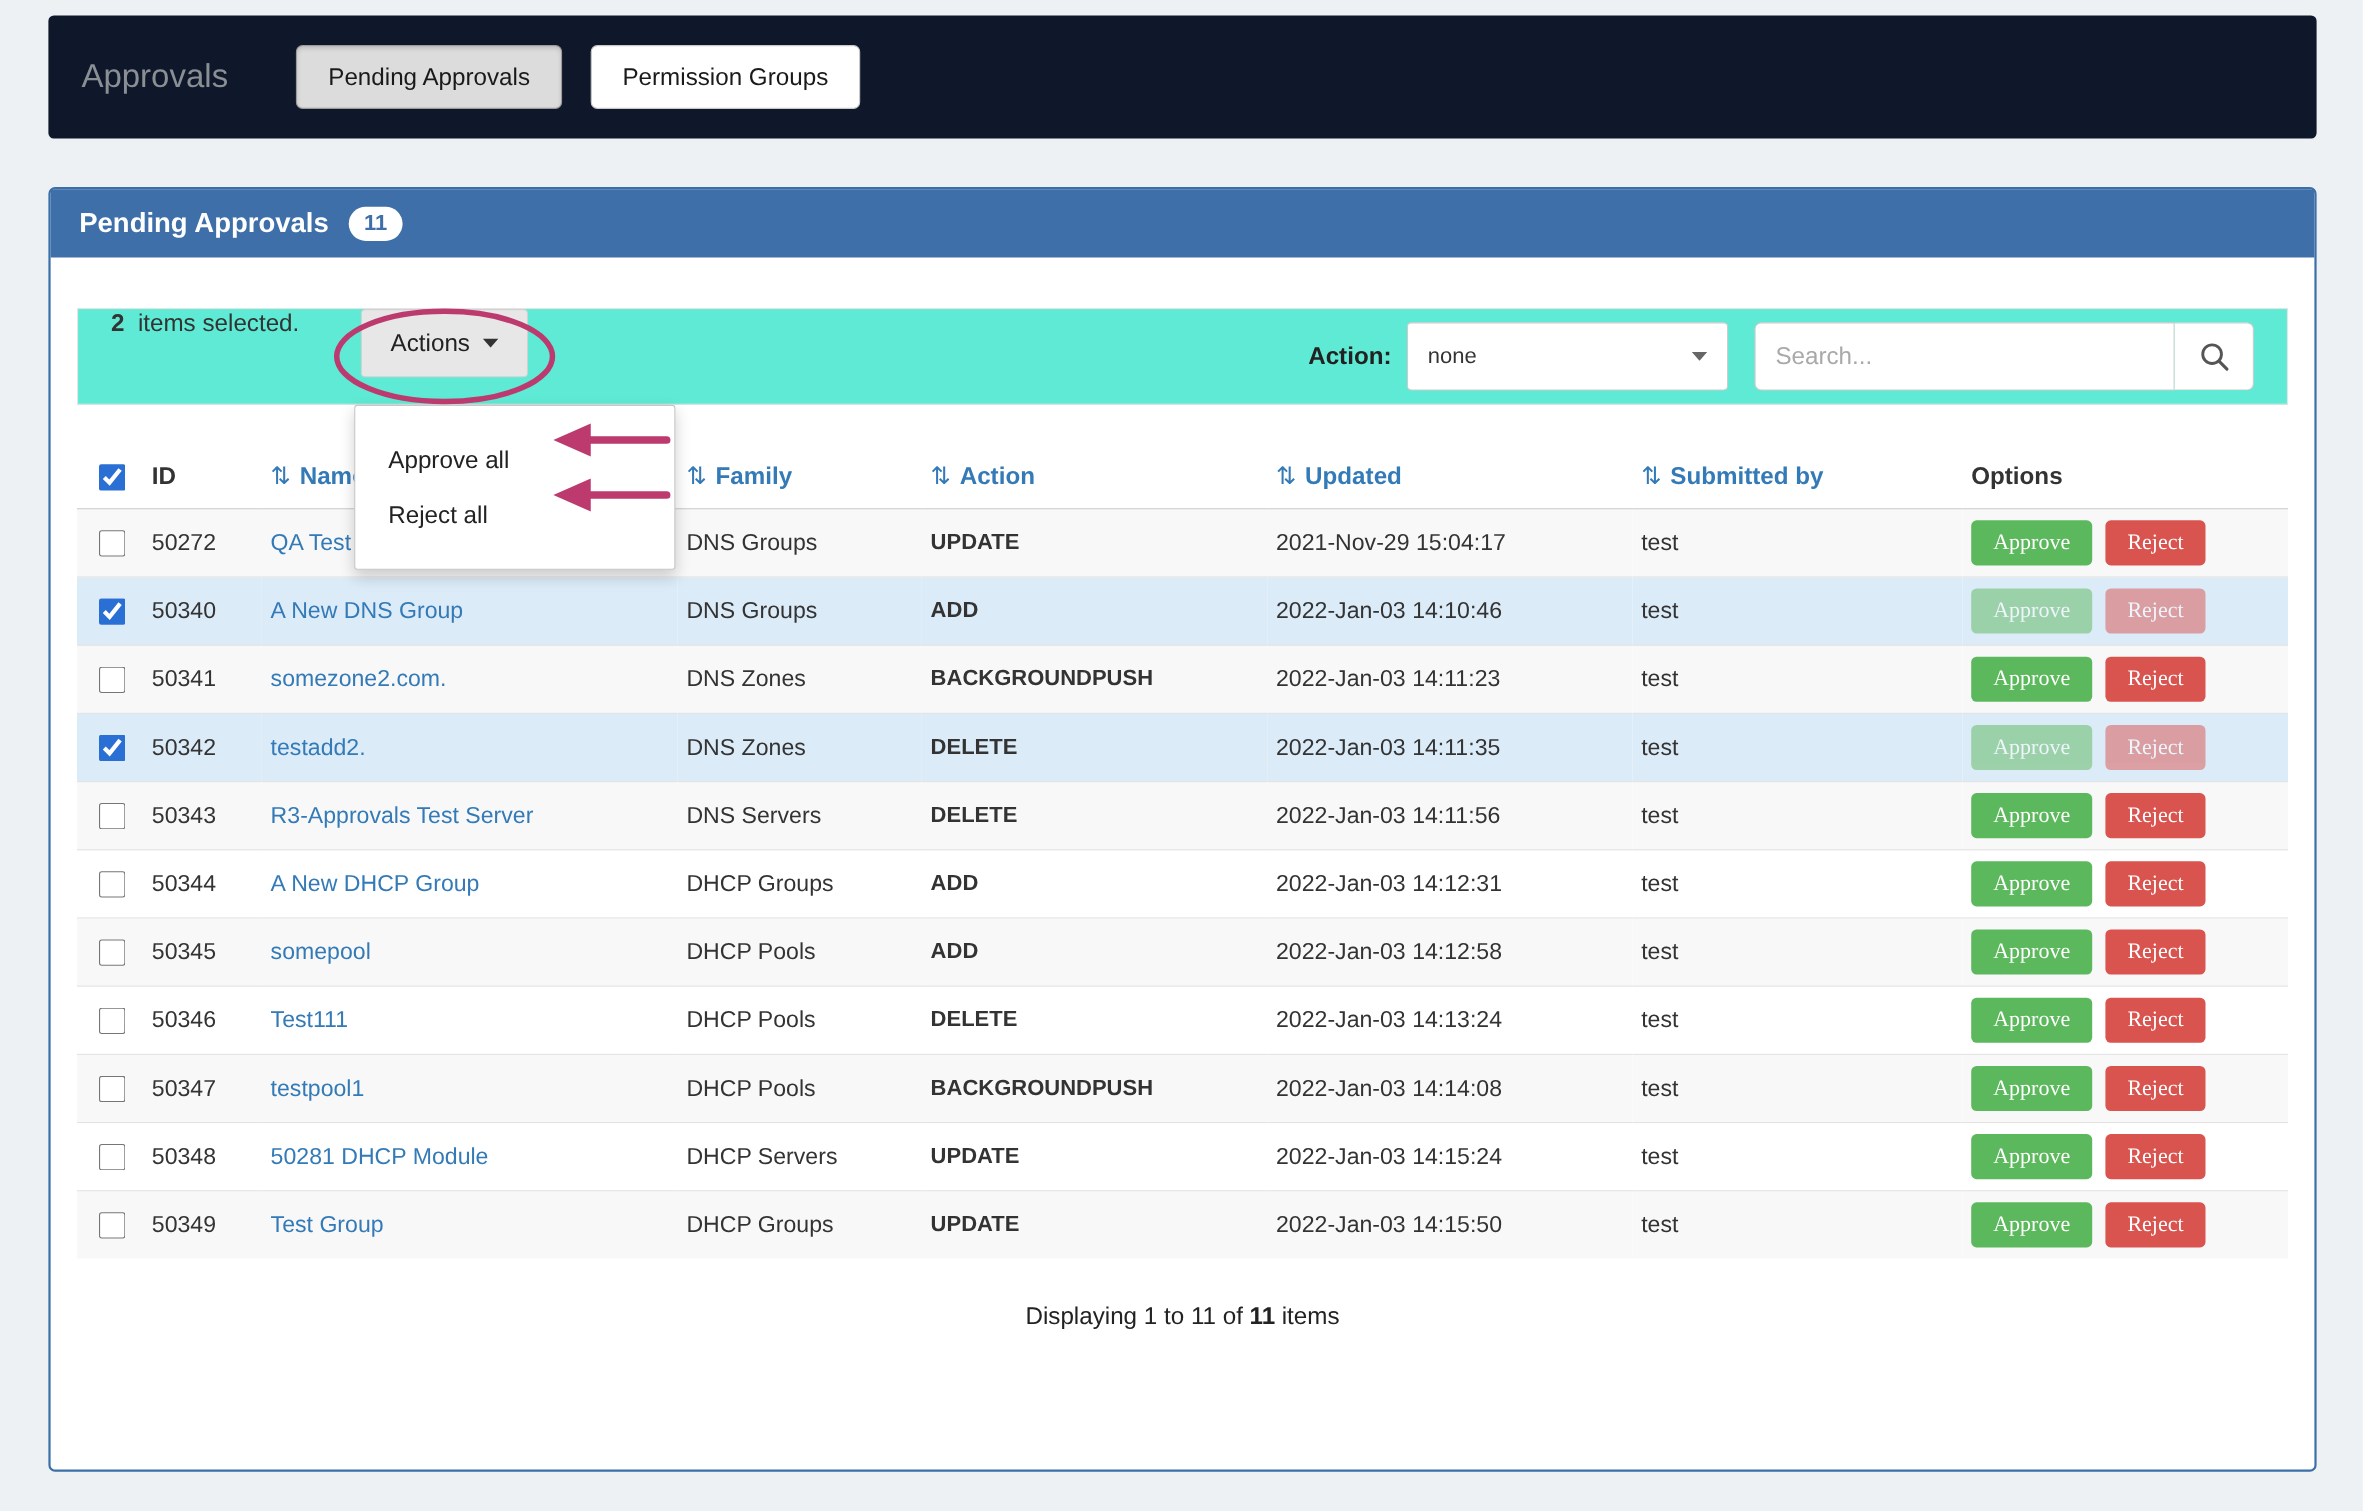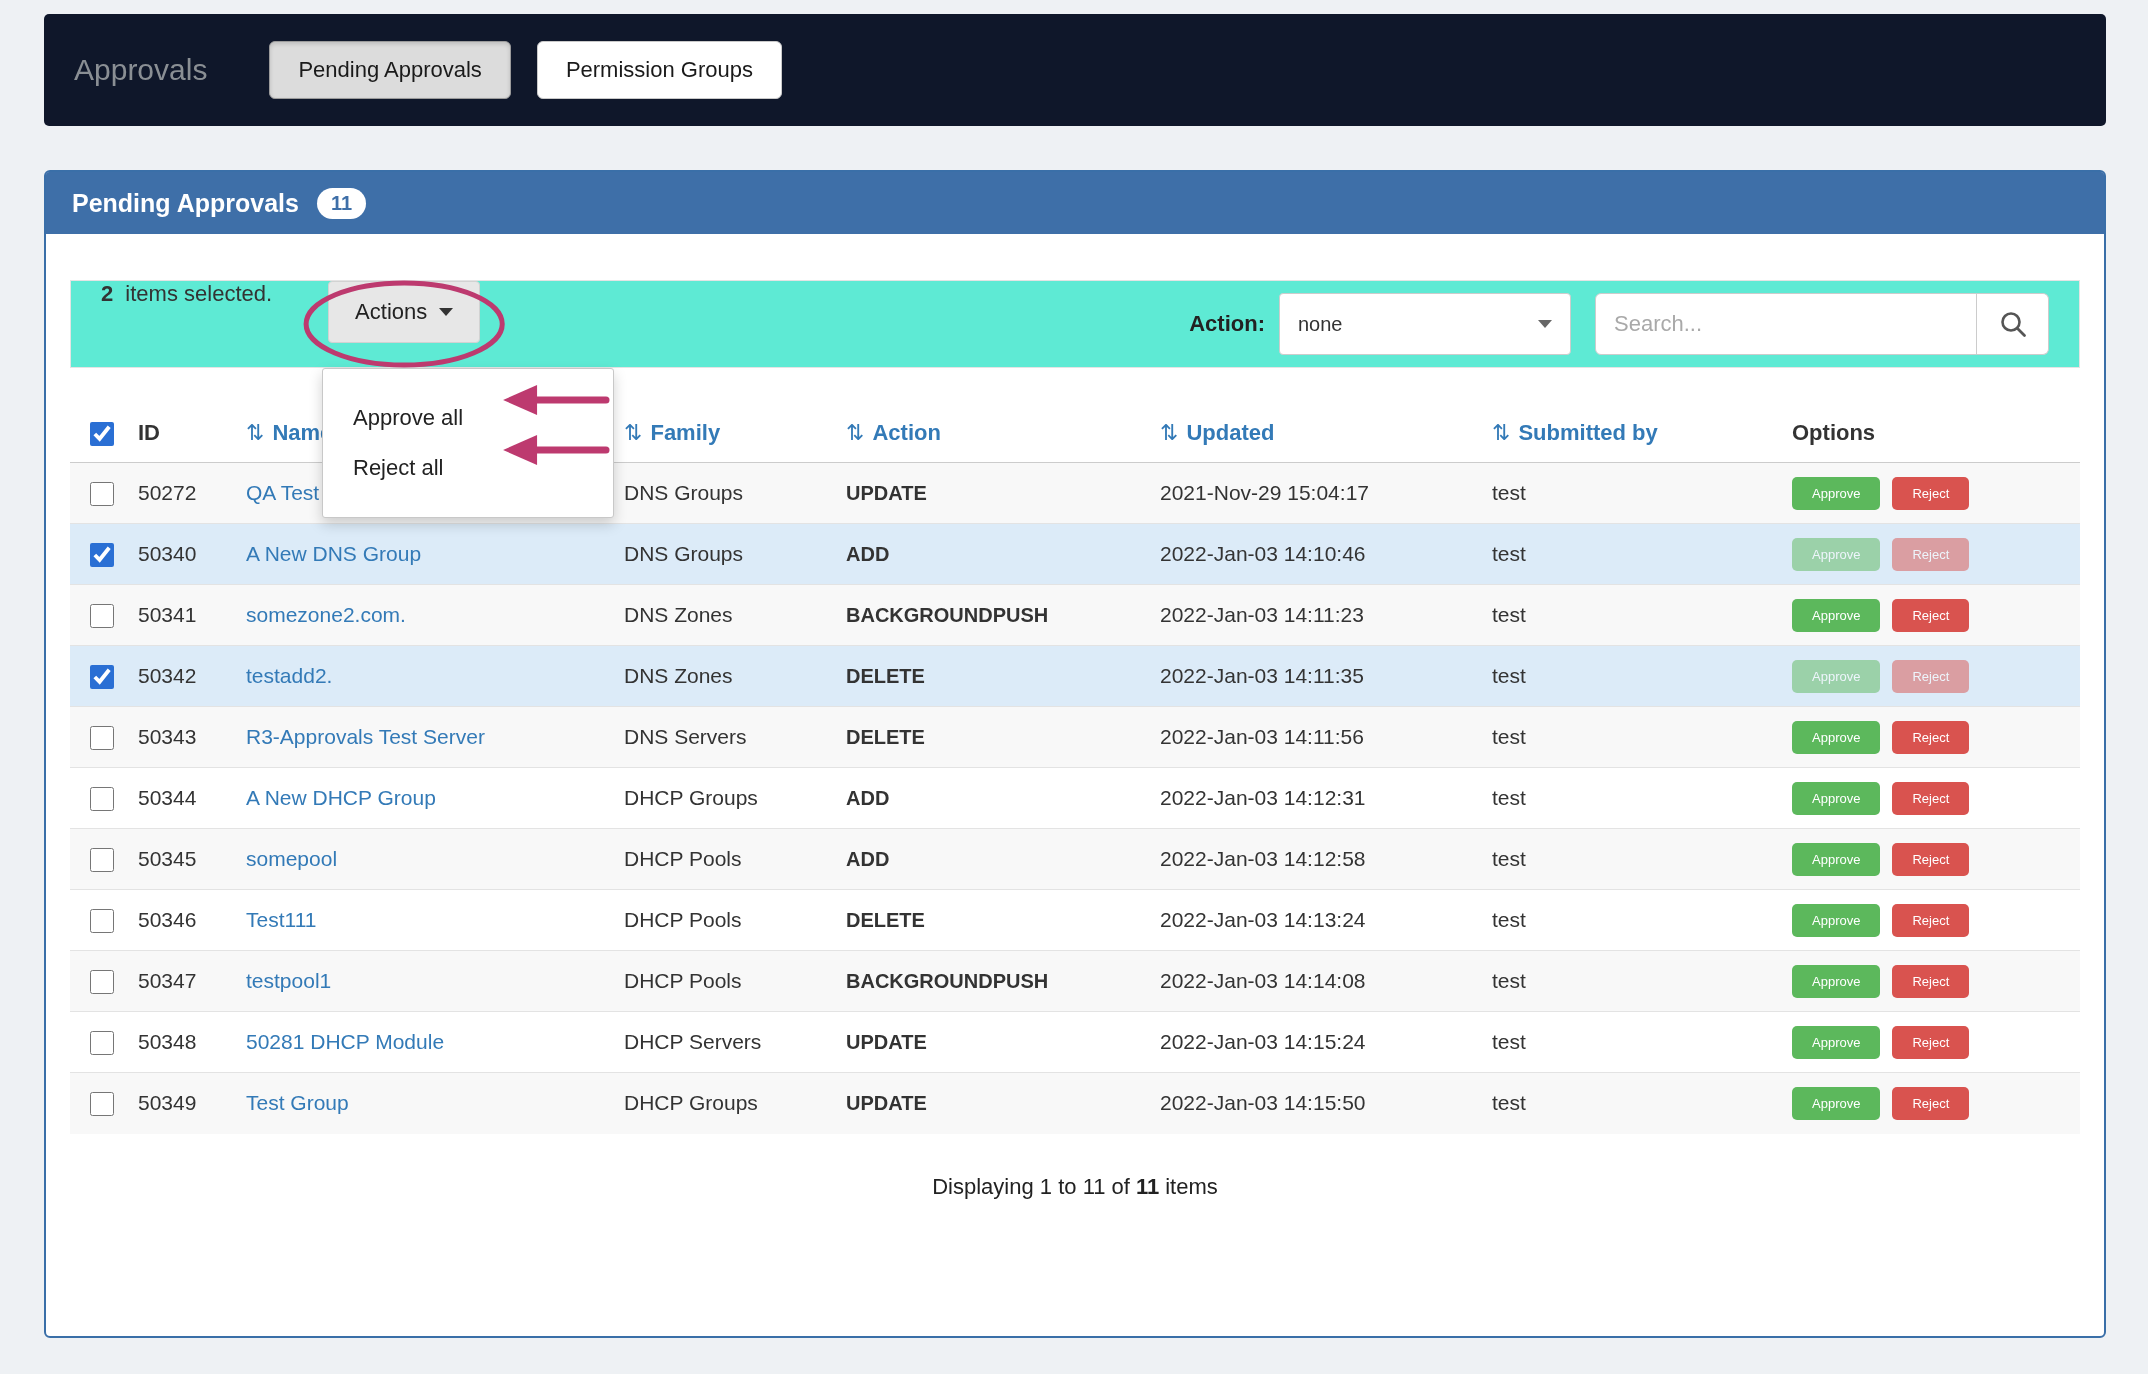--- a/index.html
+++ b/index.html
@@ -112,21 +112,21 @@
     border-top: 1px solid #e3e3e3; vertical-align: middle;
   }
   .grid tbody tr { height: 61px; }
   .grid tbody tr:nth-child(odd) { background: #f8f8f8; }
   .grid tbody tr.selected { background: #dcebf8; }
   .cb-cell { padding-left: 20px !important; }
   input[type="checkbox"] { width: 24px; height: 24px; accent-color: #2a6fd4; vertical-align: middle; cursor: pointer; }
   .name-link { color: #337ab7; text-decoration: none; cursor: pointer; }
   .action-cell { font-weight: bold; font-size: 20px !important; }
   .row-btn {
-    color: #fff; font-size: 13px; font-family: Liberation Sans, sans-serif;
+    color: #fff; font-size: 20px; font-family: Liberation Serif, serif;
     padding: 9px 20px; border: none; border-radius: 5px;
     margin-right: 12px; cursor: pointer;
   }
   .btn-approve { background: #5cb85c; }
   .btn-reject  { background: #d9534f; }
   tr.selected .row-btn { opacity: .5; }
 
   
   .table-footer { margin-top: 40px; text-align: center; font-size: 22px; color: #222; }
   .table-footer b { margin: 0 6px; }

